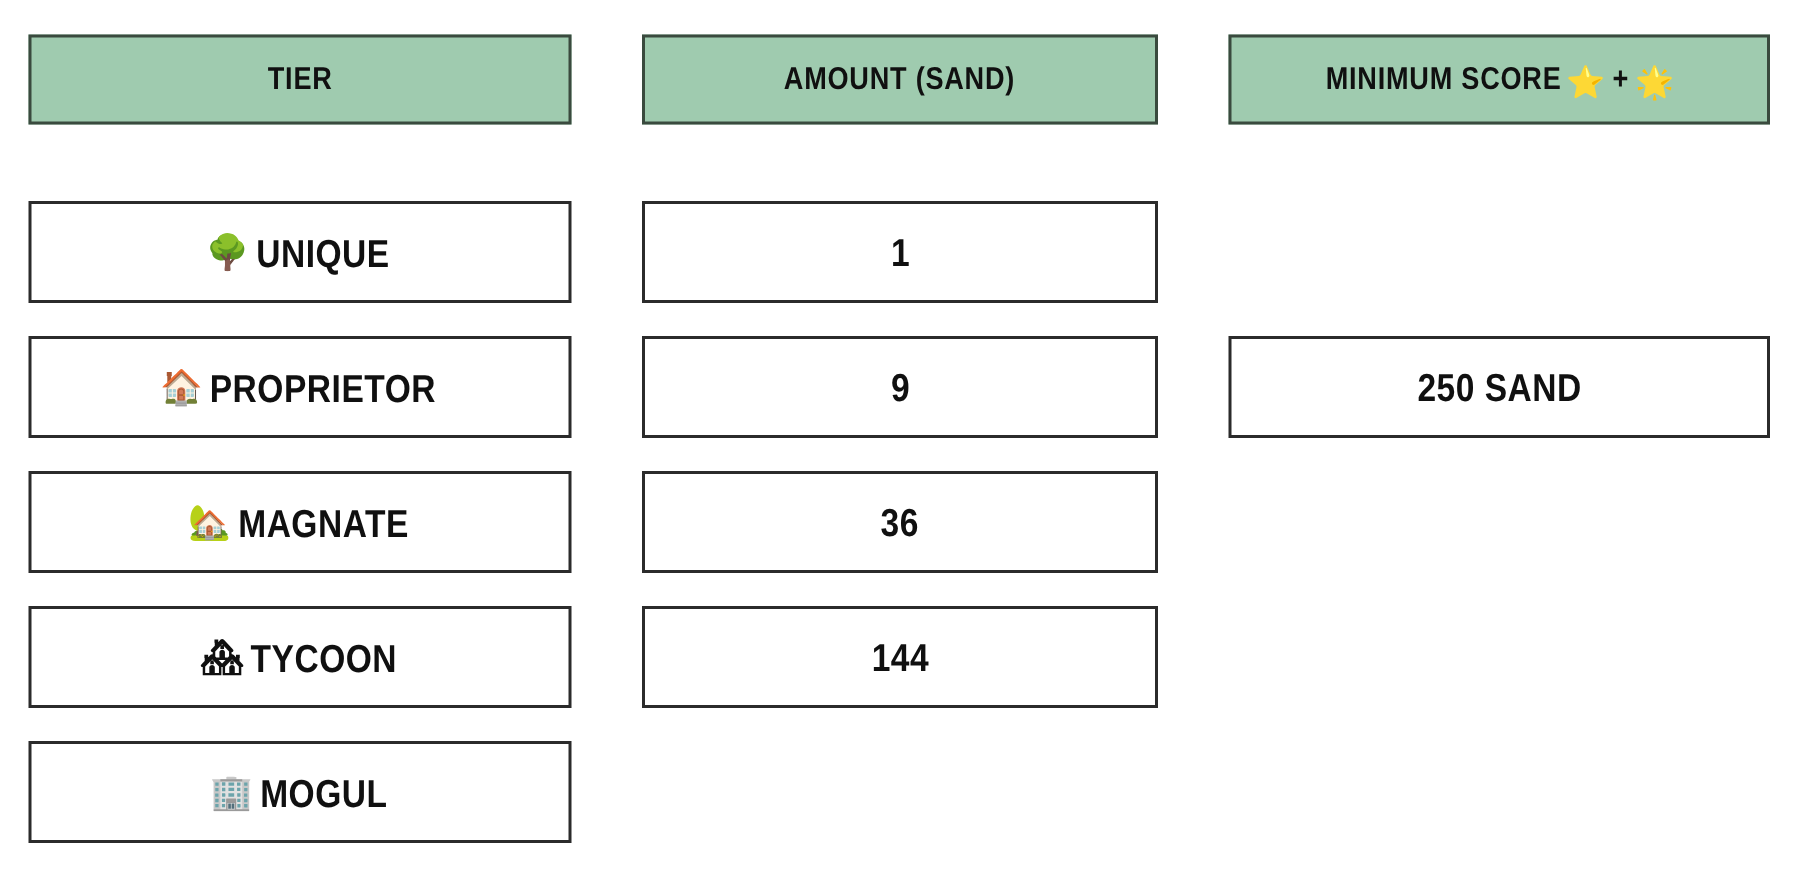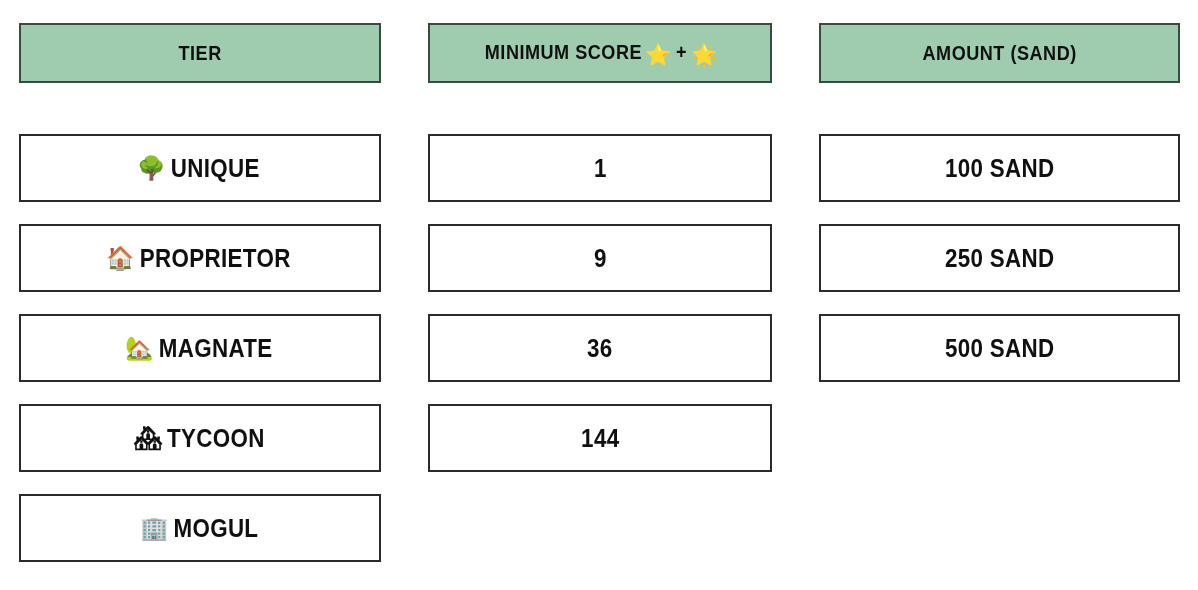--- a/index.html
+++ b/index.html
@@ -97,39 +97,36 @@
 </head>
 <body>
 
 <div class="tier-table">
 
   <div class="table-row header-row">
     <div class="cell header">
       <span class="cell-text">TIER</span>
     </div>
     <div class="cell header">
-      <span class="cell-text"><span>MINIMUM SCORE</span> <span class="hdr-emoji">⭐</span> <span>+</span> <span class="hdr-emoji">🌟</span></span>
+      <span class="cell-text">AMOUNT (SAND)</span>
     </div>
     <div class="cell header">
-      <span class="cell-text">AMOUNT (SAND)</span>
+      <span class="cell-text"><span>MINIMUM SCORE</span> <span class="hdr-emoji">⭐</span> <span>+</span> <span class="hdr-emoji">🌟</span></span>
     </div>
   </div>
 
   <div class="table-row body-row">
     <div class="cell">
       <span class="cell-text"><span class="tier-cell-inner">
             <span class="tier-emoji">🌳</span>
             <span>UNIQUE</span>
           </span></span>
     </div>
     <div class="cell">
       <span class="cell-text">1</span>
-    </div>
-    <div class="cell">
-      <span class="cell-text">100 SAND</span>
     </div>
   </div>
 
   <div class="table-row body-row">
     <div class="cell">
       <span class="cell-text"><span class="tier-cell-inner">
             <span class="tier-emoji">🏠</span>
             <span>PROPRIETOR</span>
           </span></span>
     </div>
@@ -144,23 +141,20 @@
   <div class="table-row body-row">
     <div class="cell">
       <span class="cell-text"><span class="tier-cell-inner">
             <span class="tier-emoji">🏡</span>
             <span>MAGNATE</span>
           </span></span>
     </div>
     <div class="cell">
       <span class="cell-text">36</span>
     </div>
-    <div class="cell">
-      <span class="cell-text">500 SAND</span>
-    </div>
   </div>
 
   <div class="table-row body-row">
     <div class="cell">
       <span class="cell-text"><span class="tier-cell-inner">
             <span class="tier-emoji">🏘</span>
             <span>TYCOON</span>
           </span></span>
     </div>
     <div class="cell">

